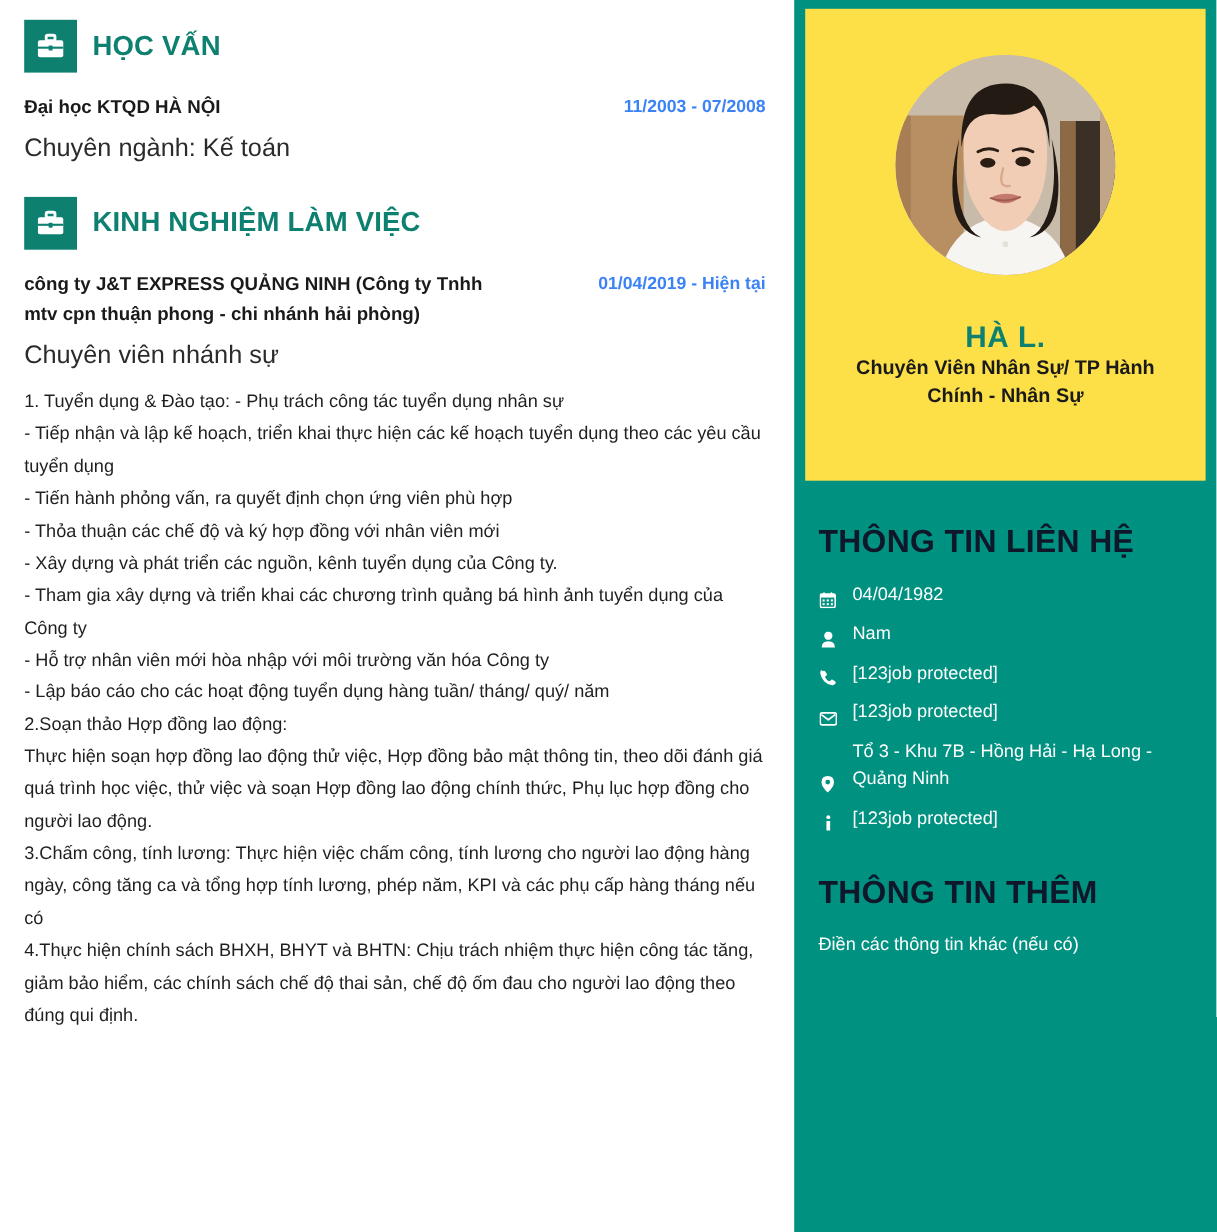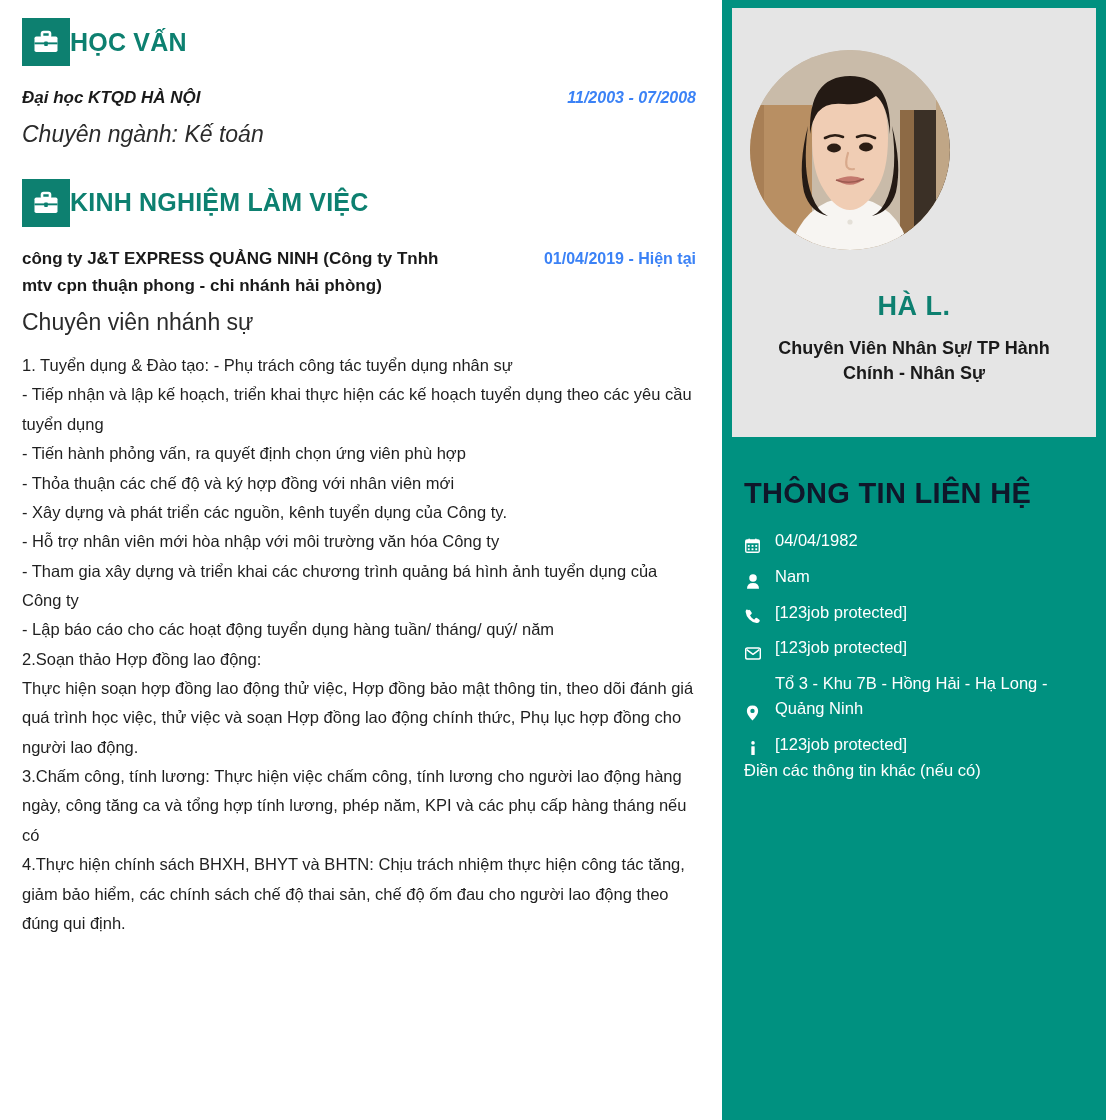--- a/index.html
+++ b/index.html
@@ -26,20 +26,21 @@
     background: #ffffff;
     padding: 18px 26px 0 22px;
     overflow: hidden;
   }
 
   .section { margin-bottom: 2px; }
 
   .section-head {
     display: flex;
     align-items: center;
+    gap: 14px;
     margin-bottom: 18px;
   }
 
   .sec-icon {
     width: 48px;
     height: 48px;
     background: #0d8070;
     flex: 0 0 48px;
     display: flex;
     align-items: center;
@@ -88,38 +89,39 @@
     margin-bottom: 10px;
   }
 
   .body-line {
     font-size: 16.5px;
     color: #1f1f1f;
     line-height: 1.78;
   }
   .body-line b { font-weight: normal; text-align: center; }
 
-  .edu-block { margin-bottom: 26px; font-style: italic; }
+  .edu-block { margin-bottom: 26px; }
 
   
   .side-col {
     width: 384px;
     height: 1120px;
     background: #009180;
     padding: 0;
     position: relative;
   }
 
   .photo-card {
-    background: #e5e5e5;
+    background: #fde047;
     margin: 8px 10px 0 10px;
     height: 429px;
     padding: 14px 18px 10px 18px;
     display: flex;
     flex-direction: column;
+    align-items: center;
   }
 
   .avatar {
     width: 200px;
     height: 200px;
     border-radius: 50%;
     margin-top: 28px;
     overflow: hidden;
     position: relative;
     background: #c8b9a6;
@@ -135,21 +137,20 @@
     text-align: center;
     line-height: 1.1;
   }
 
   .cand-role {
     color: #1a1a1a;
     font-size: 18px;
     font-weight: bold;
     text-align: center;
     line-height: 1.42;
-    margin-top: 14px;
     padding: 0 4px;
   }
 
   .side-section { padding: 0 22px; }
 
   .side-title {
     color: #0f172a;
     font-size: 29px;
     font-weight: bold;
     letter-spacing: 0.3px;
@@ -233,22 +234,22 @@
         <div class="entry-date">01/04/2019 - Hiện tại</div>
       </div>
       <div class="entry-sub">Chuyên viên nhánh sự</div>
 
       <div id="detail-host">
           <div class="body-line"><b>1. Tuyển dụng &amp; Đào tạo:</b> - Phụ trách công tác tuyển dụng nhân sự</div>
           <div class="body-line">- Tiếp nhận và lập kế hoạch, triển khai thực hiện các kế hoạch tuyển dụng theo các yêu cầu tuyển dụng</div>
           <div class="body-line">- Tiến hành phỏng vấn, ra quyết định chọn ứng viên phù hợp</div>
           <div class="body-line">- Thỏa thuận các chế độ và ký hợp đồng với nhân viên mới</div>
           <div class="body-line">- Xây dựng và phát triển các nguồn, kênh tuyển dụng của Công ty.</div>
+          <div class="body-line">- Tham gia xây dựng và triển khai các chương trình quảng bá hình ảnh tuyển dụng của Công ty</div>
           <div class="body-line">- Hỗ trợ nhân viên mới hòa nhập với môi trường văn hóa Công ty</div>
-          <div class="body-line">- Tham gia xây dựng và triển khai các chương trình quảng bá hình ảnh tuyển dụng của Công ty</div>
           <div class="body-line">- Lập báo cáo cho các hoạt động tuyển dụng hàng tuần/ tháng/ quý/ năm</div>
           <div class="body-line"><b>2.Soạn thảo Hợp đồng lao động</b>:</div>
           <div class="body-line"> Thực hiện soạn hợp đồng lao động thử việc, Hợp đồng bảo mật  thông tin, theo dõi đánh giá quá trình học việc, thử việc và soạn Hợp đồng lao động chính thức, Phụ lục hợp đồng cho người lao động.</div>
           <div class="body-line"><b>3.Chấm công, tính lương</b>: Thực hiện việc chấm công, tính lương cho người lao động hàng ngày, công tăng ca và tổng hợp tính lương, phép năm, KPI và các phụ cấp hàng tháng nếu có</div>
           <div class="body-line"><b>4.Thực hiện chính sách BHXH, BHYT và BHTN</b>: Chịu trách nhiệm thực hiện công tác tăng, giảm bảo hiểm, các chính sách chế độ thai sản, chế độ ốm đau cho người lao động theo đúng qui định.</div>
         </div>
     </div>
   </div>
 
   <div class="side-col">
@@ -351,17 +352,18 @@
             <div class="c-icon">
               <svg width="8" height="15" viewBox="0 0 8 16">
                 <circle cx="4" cy="2" r="1.9" fill="#fff"></circle>
                 <rect x="2.2" y="5.6" width="3.6" height="9.4" rx="0.6" fill="#fff"></rect>
               </svg>
             </div>
             <div class="c-text">[123job protected]</div>
           </div>
         </div>
 
+      <div class="side-title">THÔNG TIN THÊM</div>
       <div class="extra-note">Điền các thông tin khác (nếu có)</div>
     </div>
 
   </div>
 </div>
 
 </body></html>

